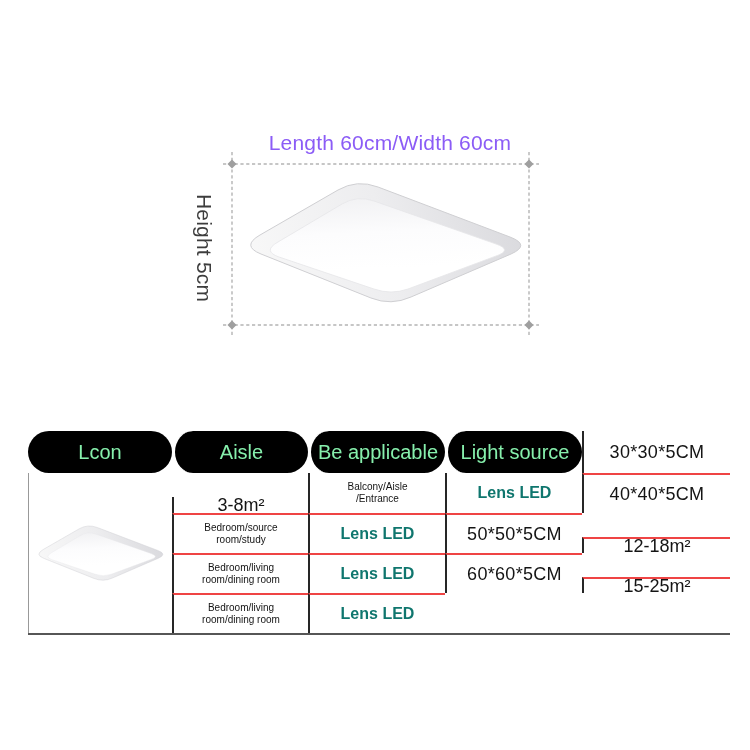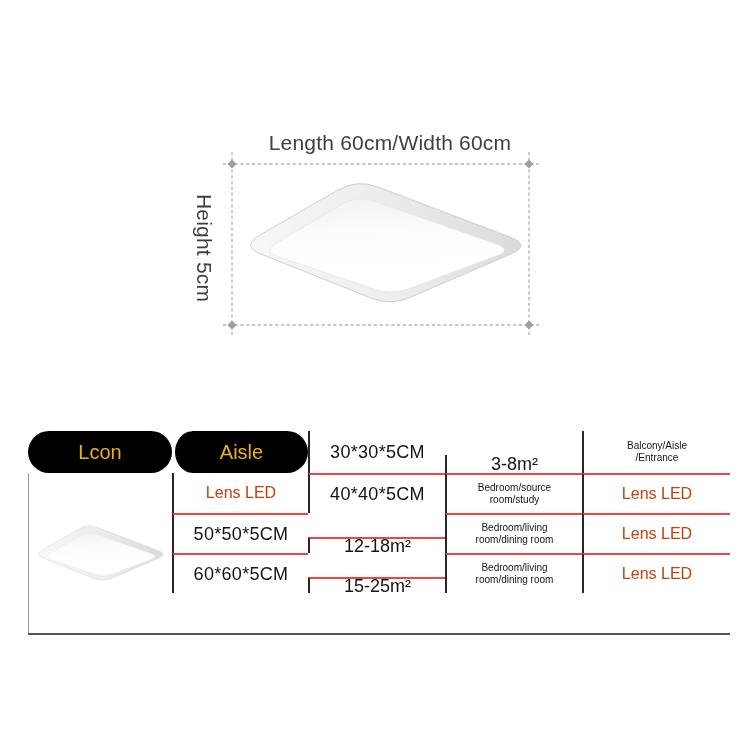--- a/index.html
+++ b/index.html
@@ -8,60 +8,60 @@
     font-family:"Liberation Sans", sans-serif;
     position:relative;overflow:hidden;
     -webkit-font-smoothing:antialiased;
   }
   #canvas{position:absolute;left:0;top:0;width:750px;height:750px;background:#fff;}
 
   
   .diagram-svg{position:absolute;left:170px;top:118px;width:390px;height:235px;}
   .dim-label-top{
     position:absolute;left:180px;top:131px;width:420px;
-    text-align:center;font-size:21px;color:#404040;letter-spacing:0.2px;
+    text-align:center;font-size:21px;color:#8b5cf6;letter-spacing:0.2px;
   }
   .dim-label-side{
     position:absolute;left:191px;top:194px;height:130px;width:26px;
     writing-mode:vertical-rl;text-orientation:sideways;
     font-size:21px;color:#3d3d3d;letter-spacing:0.2px;line-height:26px;
   }
 
   
   .spec-table{
     position:absolute;left:28px;top:431px;width:702px;
     display:grid;
     grid-template-columns:144px 136px 137px 137px 148px;
     grid-template-rows:42px 40px 40px 40px 40px;
     border-bottom:2px solid #565656;
     color:#141414;
   }
   .th{
-    background:#000000;color:#eab308;
+    background:#000000;color:#86efac;
     display:flex;align-items:center;justify-content:center;
     font-size:20px;
     border-radius:21px;
   }
   .th.gap{border-left:3px solid #ffffff;}
   .td{
     display:flex;align-items:center;justify-content:center;
     border-left:2px solid #262626;
     background:#fff;
   }
   .td.bt{border-top:2px solid #ef4444;}
   .icon-cell{
     grid-column:1;grid-row:2 / 6;
     display:flex;align-items:center;justify-content:center;
     border-left:1px solid #999;background:#fff;
   }
   .icon-cell svg{width:134px;height:62px;}
   .size-cell{font-size:18px;letter-spacing:0.3px;}
   .space-cell{font-size:18px;margin-top:24px;}
   .appl-cell{flex-direction:column;font-size:10px;line-height:1.18;text-align:center;}
-  .light-cell{font-size:16px;color:#c2410c;}
+  .light-cell{font-size:16px;color:#0f766e;font-weight:bold;}
 </style>
 </head>
 <body>
 
 <div id="canvas">
 
   <svg width="0" height="0" style="position:absolute" aria-hidden="true">
     <defs>
       <linearGradient id="lampFrameGrad" gradientUnits="userSpaceOnUse" x1="252" y1="280" x2="522" y2="205">
         <stop offset="0" stop-color="#f8f8f8"></stop>
@@ -96,20 +96,22 @@
       <path d="M232 320.5 L236.5 325 L232 329.5 L227.5 325 Z"></path>
       <path d="M529 320.5 L533.5 325 L529 329.5 L524.5 325 Z"></path>
     </g>
     <use href="#lampSymbol" x="240" y="178" width="292" height="129"></use>
   </svg>
 
   <div class="spec-table">
 
     <div class="th">Lcon</div>
     <div class="th gap">Aisle</div>
+    <div class="th gap">Be applicable</div>
+    <div class="th gap">Light source</div>
 
     <div class="icon-cell">
       <svg viewBox="240 178 292 129">
         <use href="#lampSymbol" x="240" y="178" width="292" height="129"></use>
       </svg>
     </div>
 
     <div class="td size-cell">30*30*5CM</div>
     <div class="td space-cell">3-8m²</div>
     <div class="td appl-cell">

